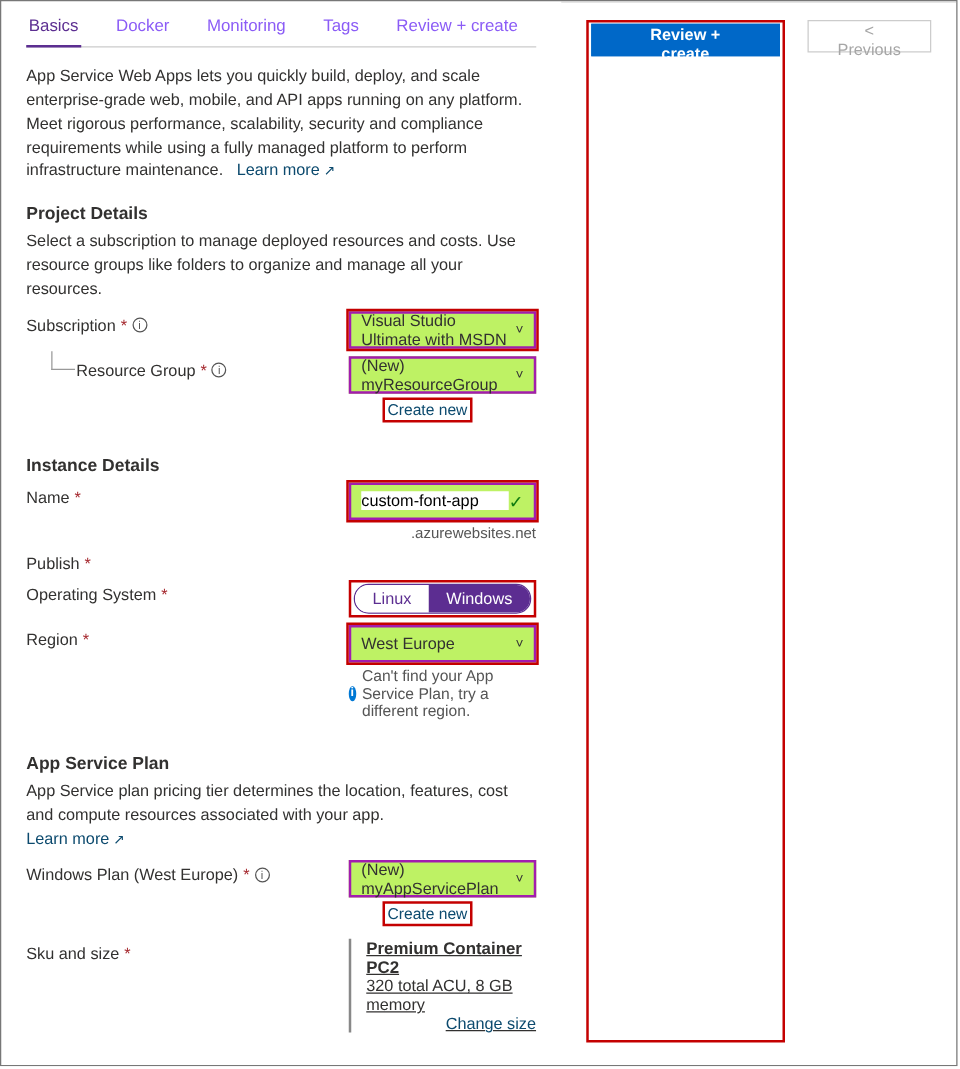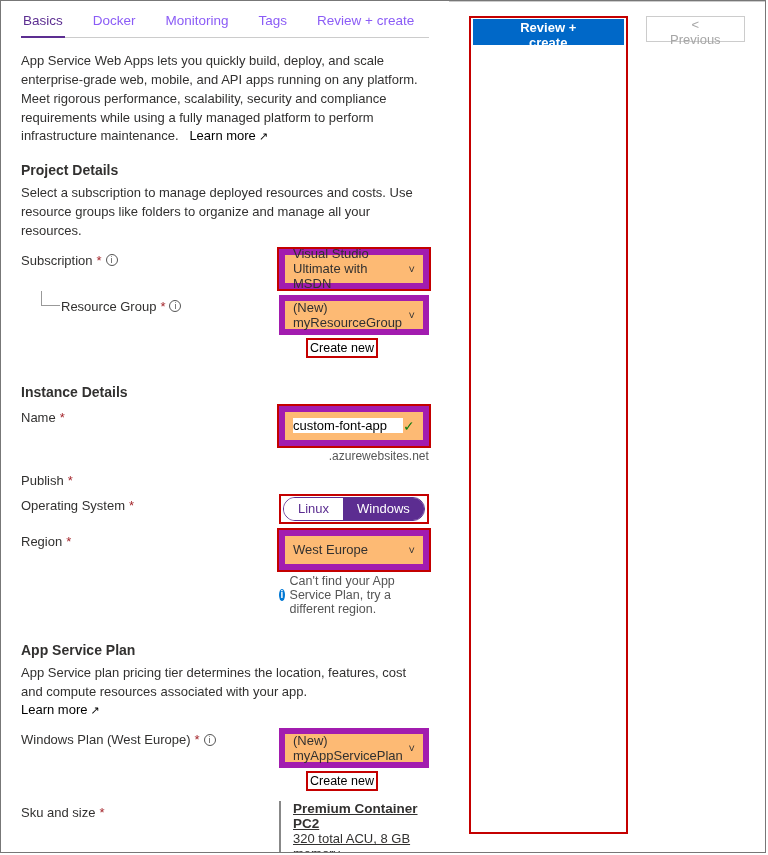--- a/index.html
+++ b/index.html
@@ -3,32 +3,32 @@
 <meta charset="utf-8">
 <style>
   * { box-sizing: border-box; margin: 0; padding: 0; }
   body { font-family: "Segoe UI", Arial, sans-serif; font-size: 13px; color: #323130; background: #fff; width: 768px; }
   .page { border: 1px solid #777; width: 766px; height: 853px; display: flex; overflow: hidden; }
   .content { padding: 0 20px 0 20px; flex: 1; }
   .tabs { display: flex; gap: 26px; border-bottom: 1px solid #ccc; margin: 12px 0 14px 0; }
   .tab { color: #8b5cf6; padding: 0 2px 8px 2px; cursor: pointer; font-size: 13.5px; }
   .tab.active { color: #5c2e91; border-bottom: 2px solid #5c2e91; font-weight: 400; margin-bottom: -1px; }
   .intro { line-height: 1.45; margin-bottom: 16px; }
-  .link { color: #000000; cursor: pointer; text-align: right; }
+  .link { color: #0c4a6e; cursor: pointer; text-align: right; }
   .ext-icon::after { content: " \2197"; font-size: 11px; }
   h3 { font-size: 14px; font-weight: 600; margin: 14px 0 6px 0; }
   .desc { line-height: 1.45; margin-bottom: 8px; }
   .row { display: flex; align-items: flex-start; margin: 6px 0; }
   .label-col { width: 258px; display: flex; align-items: center; gap: 4px; padding-top: 4px; font-size: 13px; }
   .label-col.indent { padding-left: 40px; position: relative; }
   .label-col.indent::before { content: ""; position: absolute; left: 20px; top: -4px; width: 18px; height: 14px; border-left: 1px solid #999; border-bottom: 1px solid #999; }
   .req { color: #a4262c; }
   .info-icon { width: 12px; height: 12px; border: 1px solid #555; border-radius: 50%; font-size: 9px; line-height: 10px; text-align: center; display: inline-block; color: #555; cursor: pointer; }
   .field-col { flex: 1; }
-  .select, .input { width: 100%; height: 40px; border: 6px solid #a21caf; padding: 0 8px; font-family: inherit; font-size: 13px; background: #fdba74; display:flex; align-items:center; justify-content: space-between; }
+  .select, .input { width: 100%; height: 30px; border: 2px solid #a21caf; padding: 0 8px; font-family: inherit; font-size: 13px; background: #bef264; display:flex; align-items:center; justify-content: space-between; }
   .select .chev { font-size: 11px; color: #333; }
   .input input { border: none; outline: none; width: 100%; font: inherit; }
   .check { color: #107c10; font-size: 14px; }
   .subtext { font-size: 12px; color: #555; margin-top: 3px; margin-left: 27px; }
   .subtext-right { text-align: right; }
   .createnew { font-size: 12.5px; }
   .highlight { outline: 2px solid #c40000; outline-offset: 0px; }
   .highlight-tight { border: 2px solid #c40000; display: inline-block; padding: 1px 2px; }
   .pill-group { display: inline-flex; border: 1px solid #5c2e91; border-radius: 14px; overflow: hidden; height: 24px; }
   .pill { padding: 2px 14px; font-size: 13px; display:flex; align-items:center; color: #5c2e91; background: #fff; cursor: pointer; }

